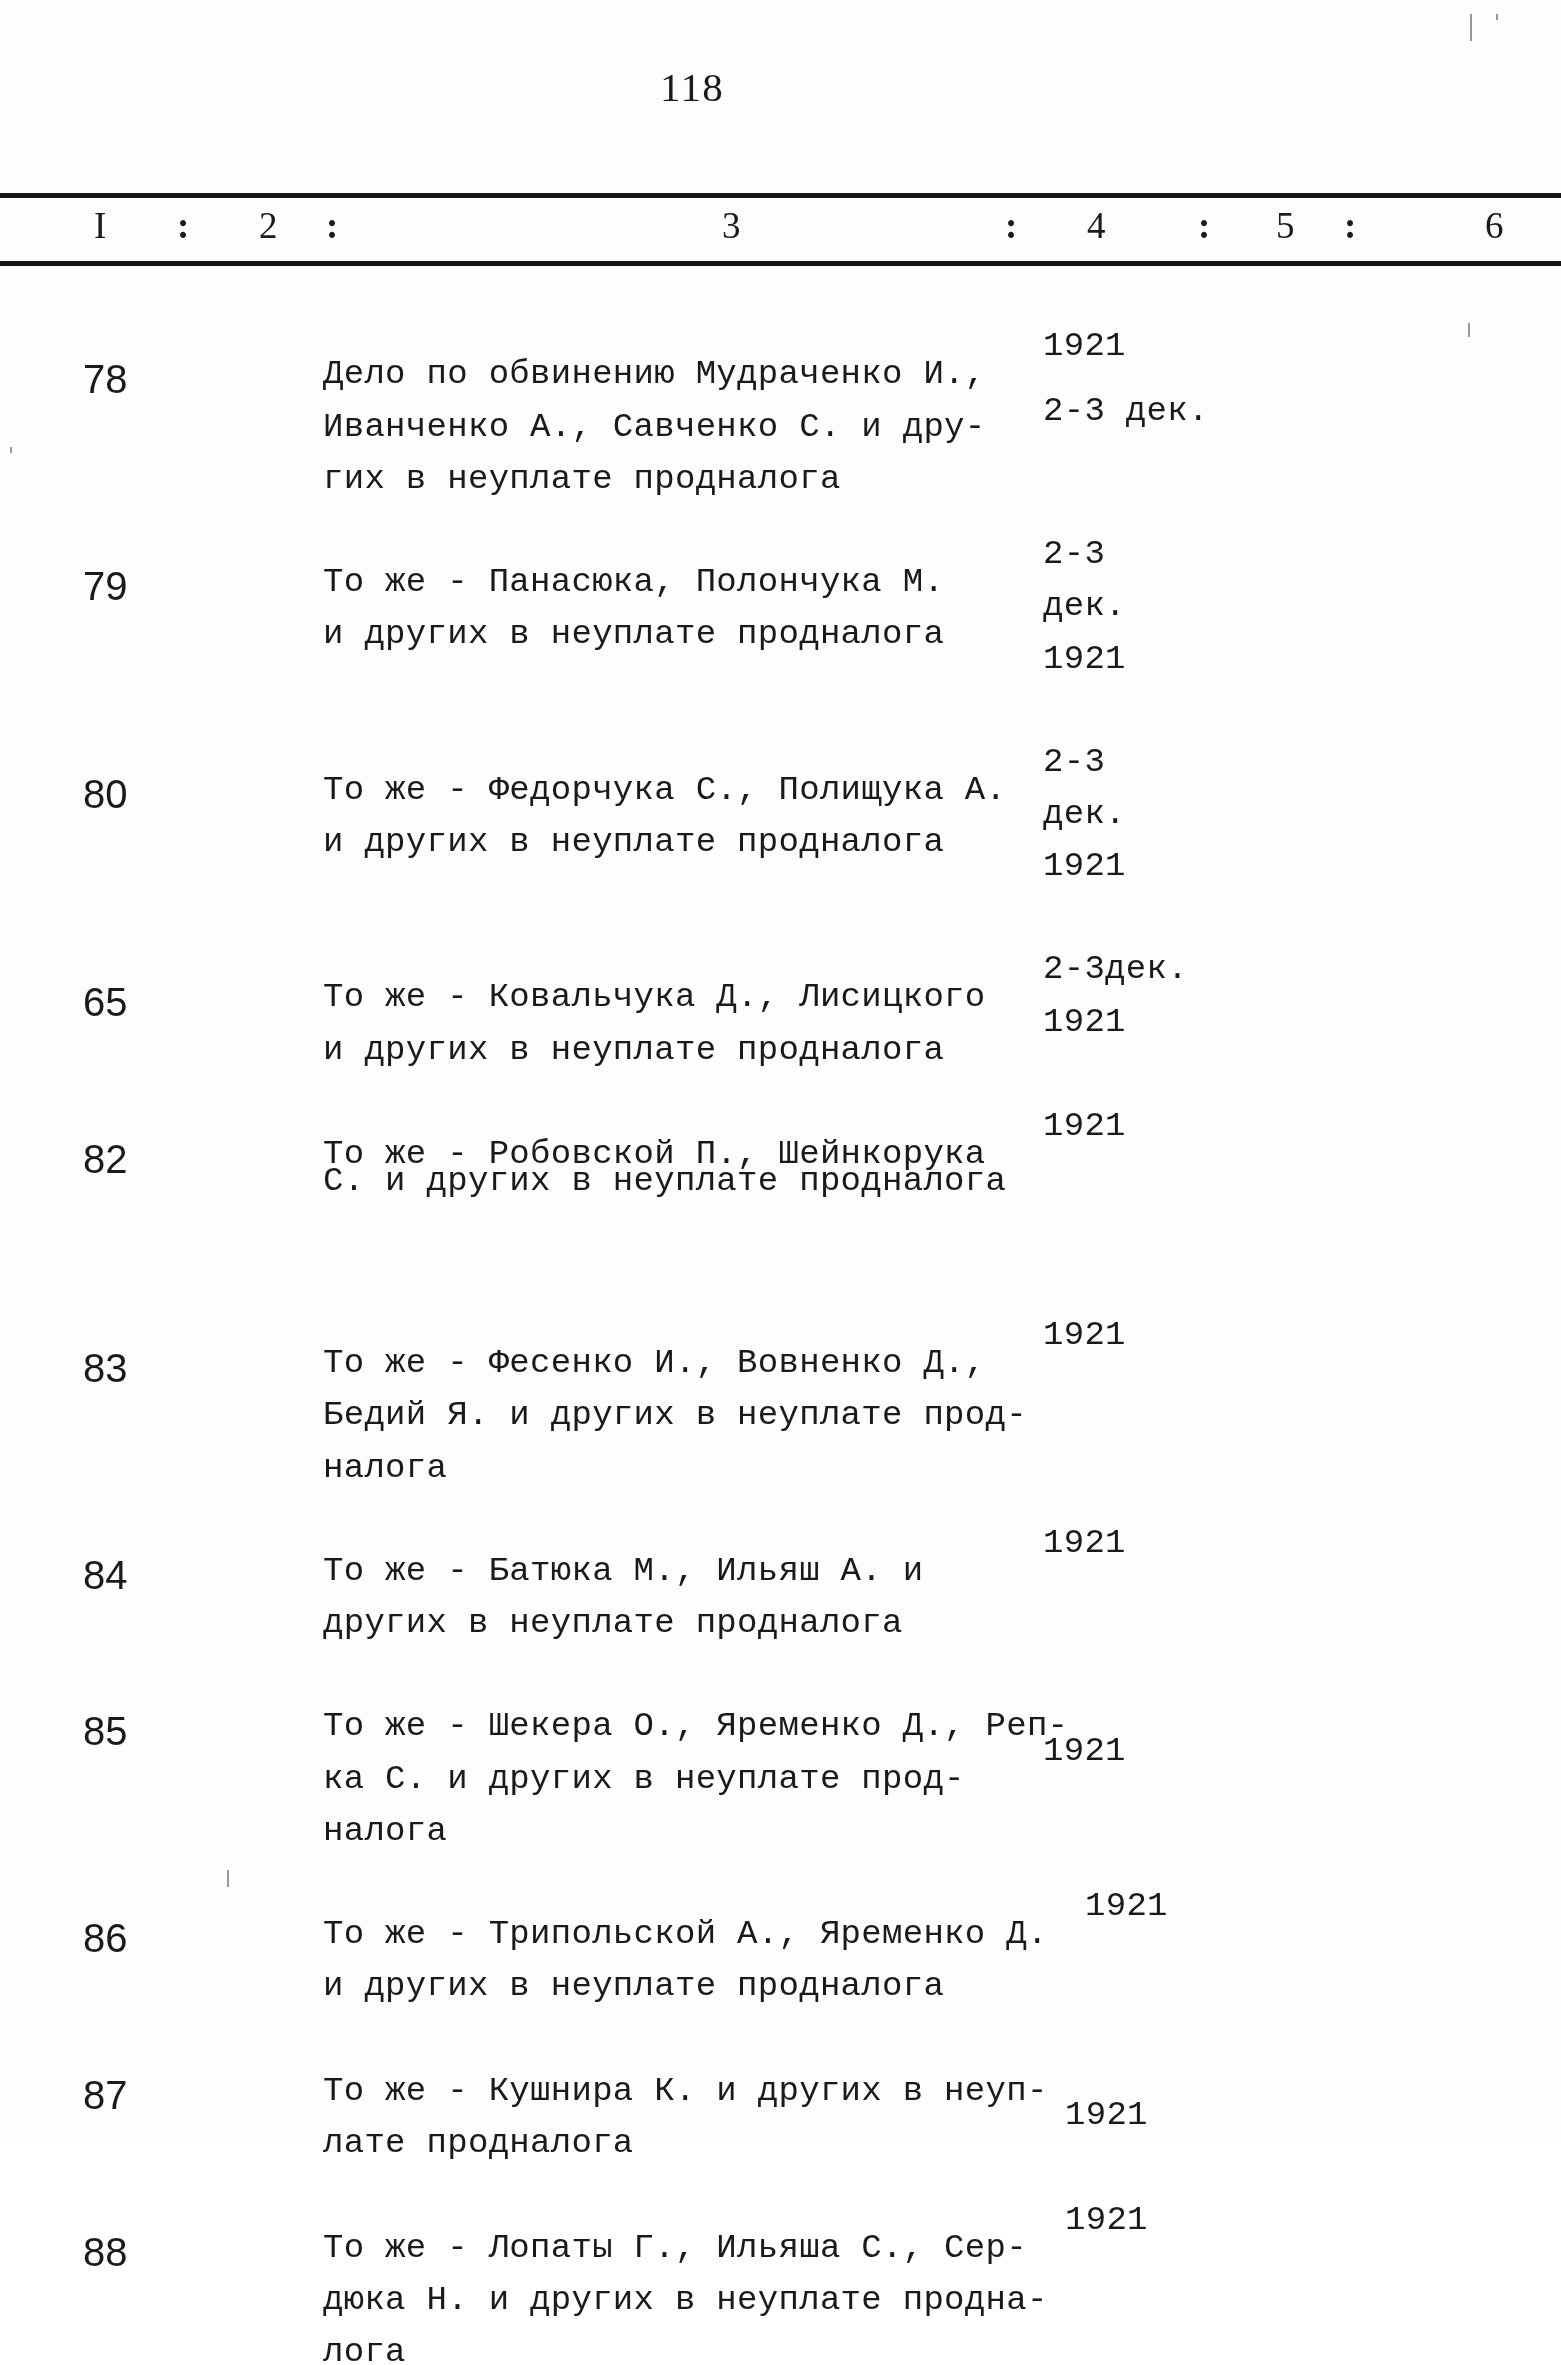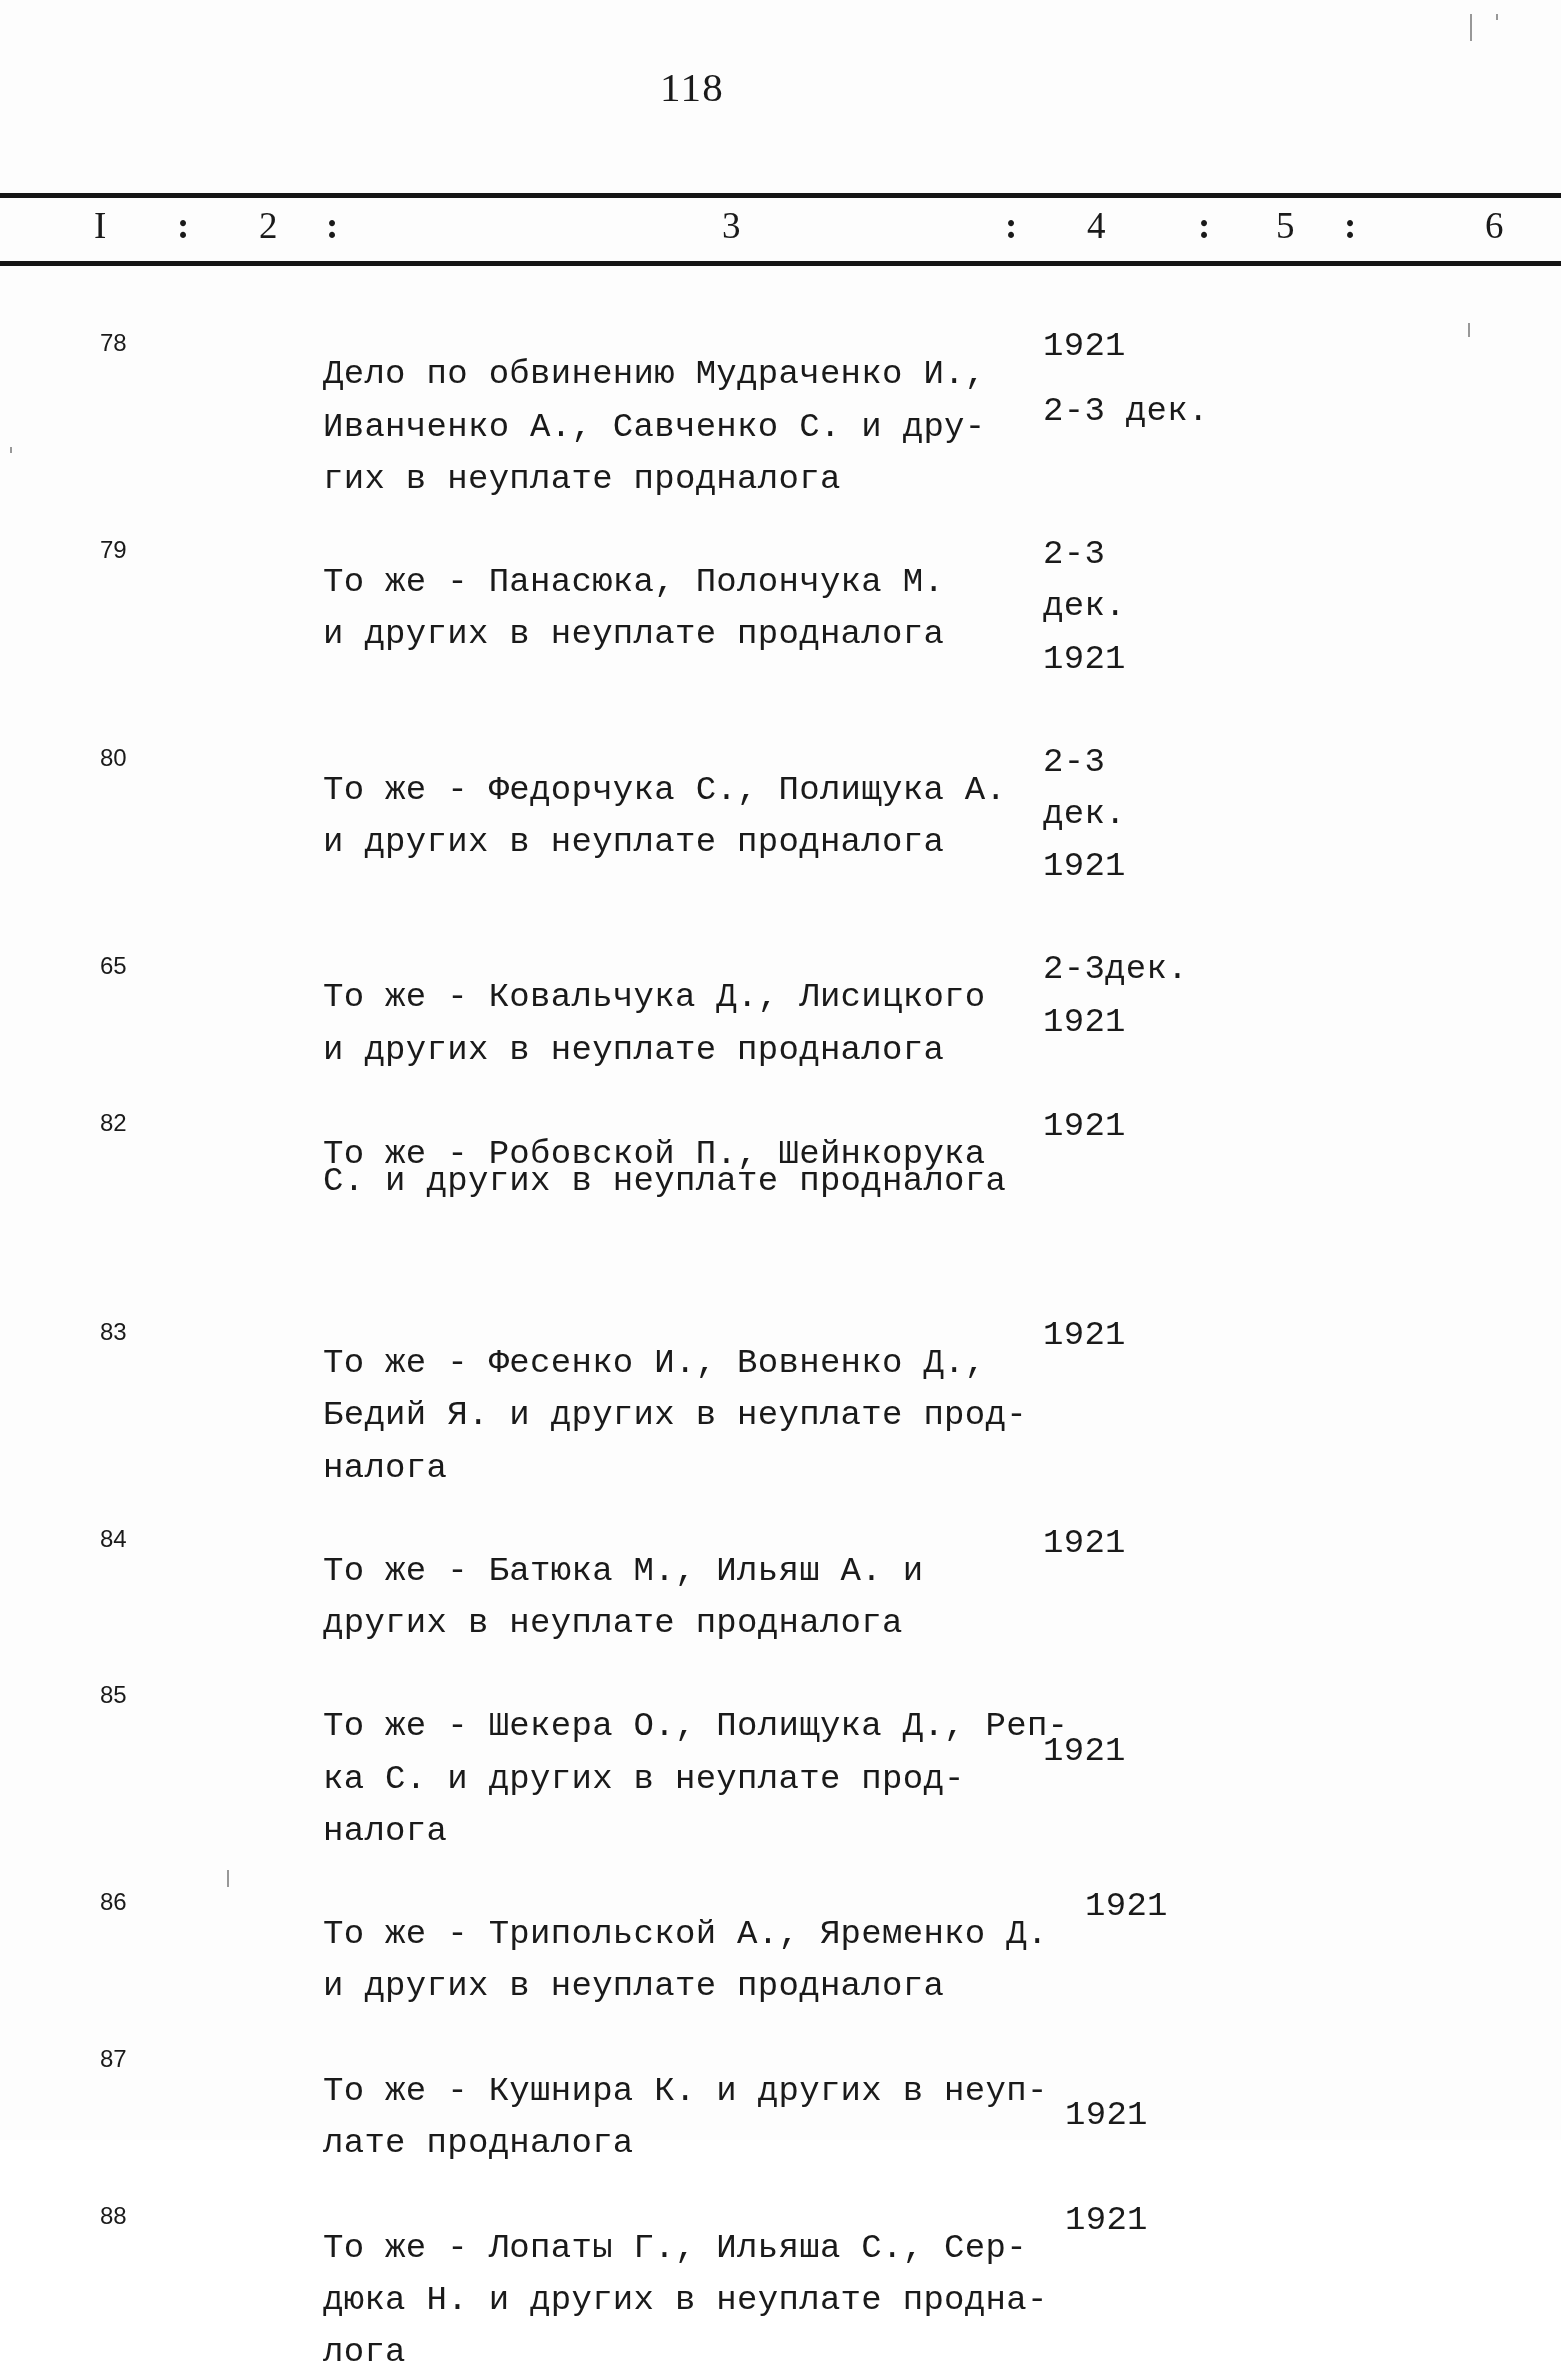--- a/index.html
+++ b/index.html
@@ -6,21 +6,21 @@
   body { width: 1561px; height: 2366px; position: relative; overflow: hidden;
          font-family: "Liberation Mono", "DejaVu Sans Mono", monospace; color: #1a1a1a; }
   .page { position: absolute; left: 0; top: 0; width: 1561px; height: 2140px; background: #fdfdfd; }
   .page-number { position: absolute; left: 660px; top: 63px; font-size: 41px; letter-spacing: 1.4px;
                  font-family: "Liberation Serif", "DejaVu Serif", serif; }
   .rule { position: absolute; left: 0; width: 1561px; height: 4.8px; background: #151515; }
   .rule.top { top: 193px; }
   .rule.bottom { top: 261px; }
   .hdr { position: absolute; top: 204px; font-size: 37px; font-family: "Liberation Serif", "DejaVu Serif", serif; }
   .hdr.sep { font-weight: bold; }
-  .row-num { position: absolute; left: 100px; font-size: 24px; font-family: "Liberation Sans", "DejaVu Sans", sans-serif; }
+  .row-num { position: absolute; left: 83px; font-size: 40px; font-family: "Liberation Sans", "DejaVu Sans", sans-serif; margin-top: 28px; }
   .line { position: absolute; left: 323px; font-size: 34px; white-space: pre; letter-spacing: 0.3px; margin-top: 28px; }
   .date { position: absolute; font-size: 34px; white-space: pre; letter-spacing: 0.3px; }
   .speck { position: absolute; width: 2.1px; height: 6.2px; background: #555; opacity: 0.6; }
 </style>
 </head>
 <body>
 
 <div class="page">
 
   <div class="page-number">118</div>
@@ -93,21 +93,21 @@
 
   <div>
     <span class="row-num" style="top:1525px">84</span>
     <span class="line" style="top:1524px">То же - Батюка М., Ильяш А. и</span>
     <span class="line" style="top:1576px">других в неуплате продналога</span>
     <span class="date" style="left:1043px; top:1524px">1921</span>
   </div>
 
   <div>
     <span class="row-num" style="top:1681px">85</span>
-    <span class="line" style="top:1679px">То же - Шекера О., Полищука Д., Реп-</span>
+    <span class="line" style="top:1679px">То же - Шекера О., Яременко Д., Реп-</span>
     <span class="line" style="top:1732px">ка С. и других в неуплате прод-</span>
     <span class="line" style="top:1784px">налога</span>
     <span class="date" style="left:1043px; top:1732px">1921</span>
   </div>
 
   <div>
     <span class="row-num" style="top:1888px">86</span>
     <span class="line" style="top:1887px">То же - Трипольской А., Яременко Д.</span>
     <span class="line" style="top:1939px">и других в неуплате продналога</span>
     <span class="date" style="left:1085px; top:1887px">1921</span>

